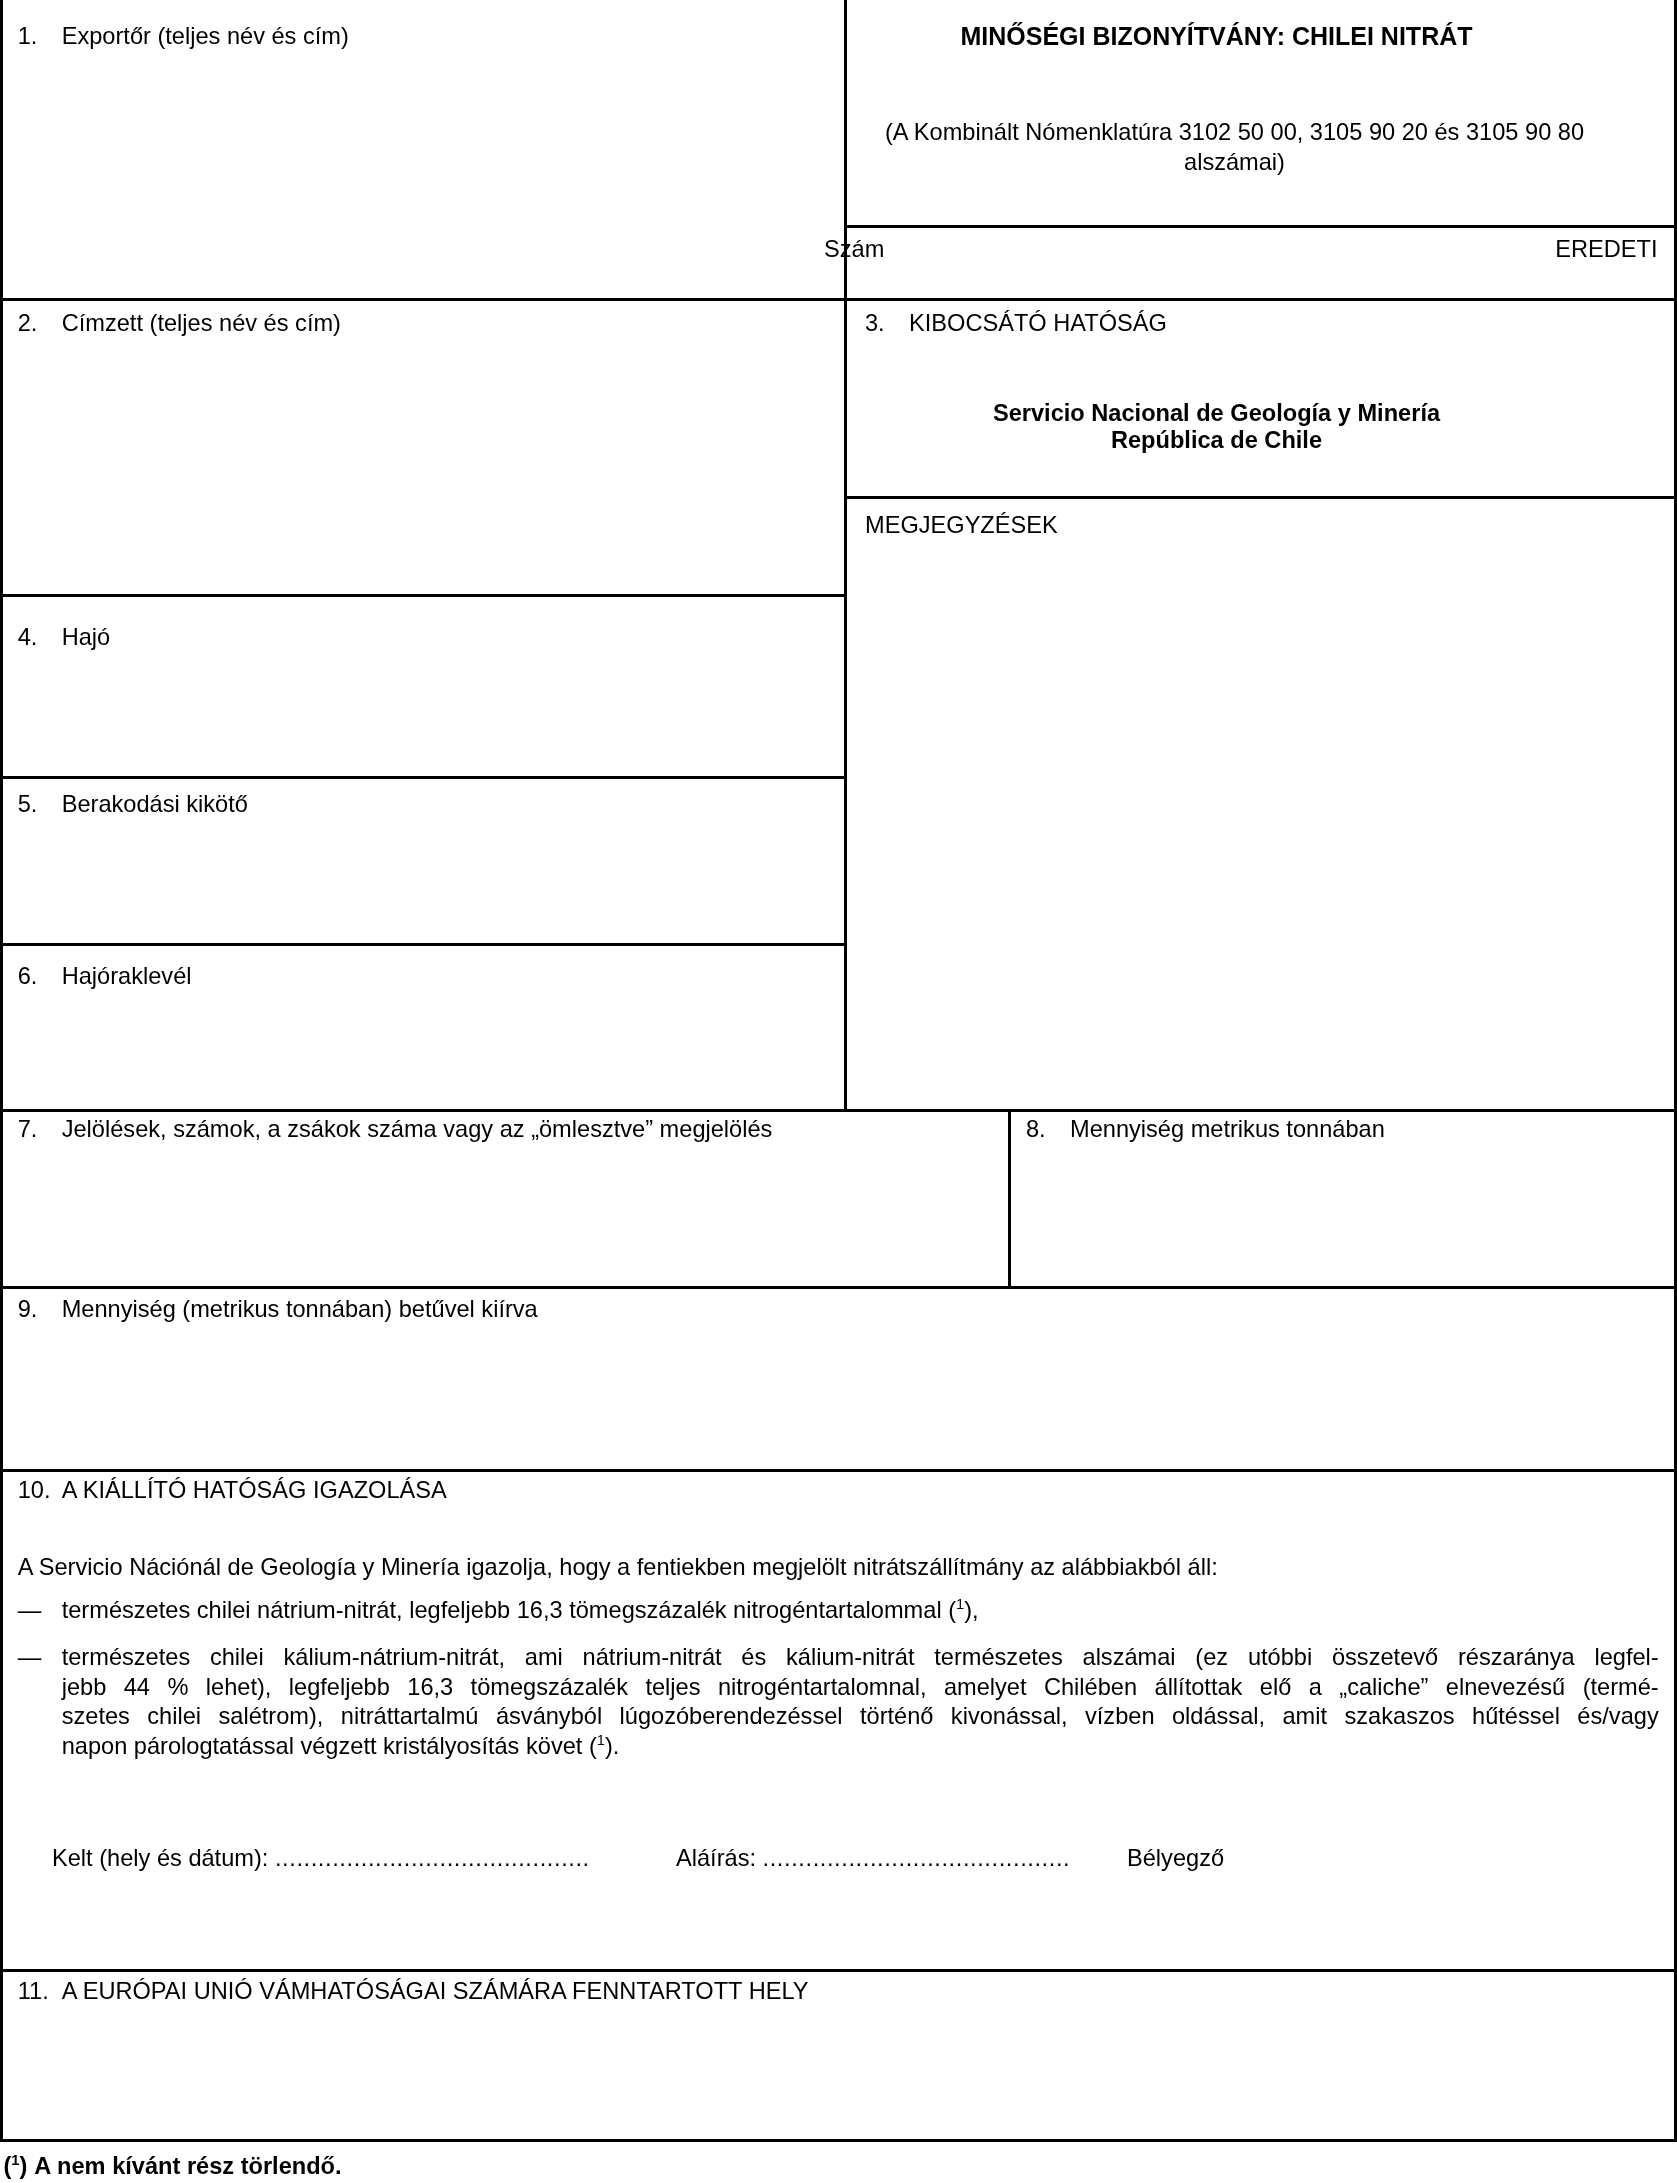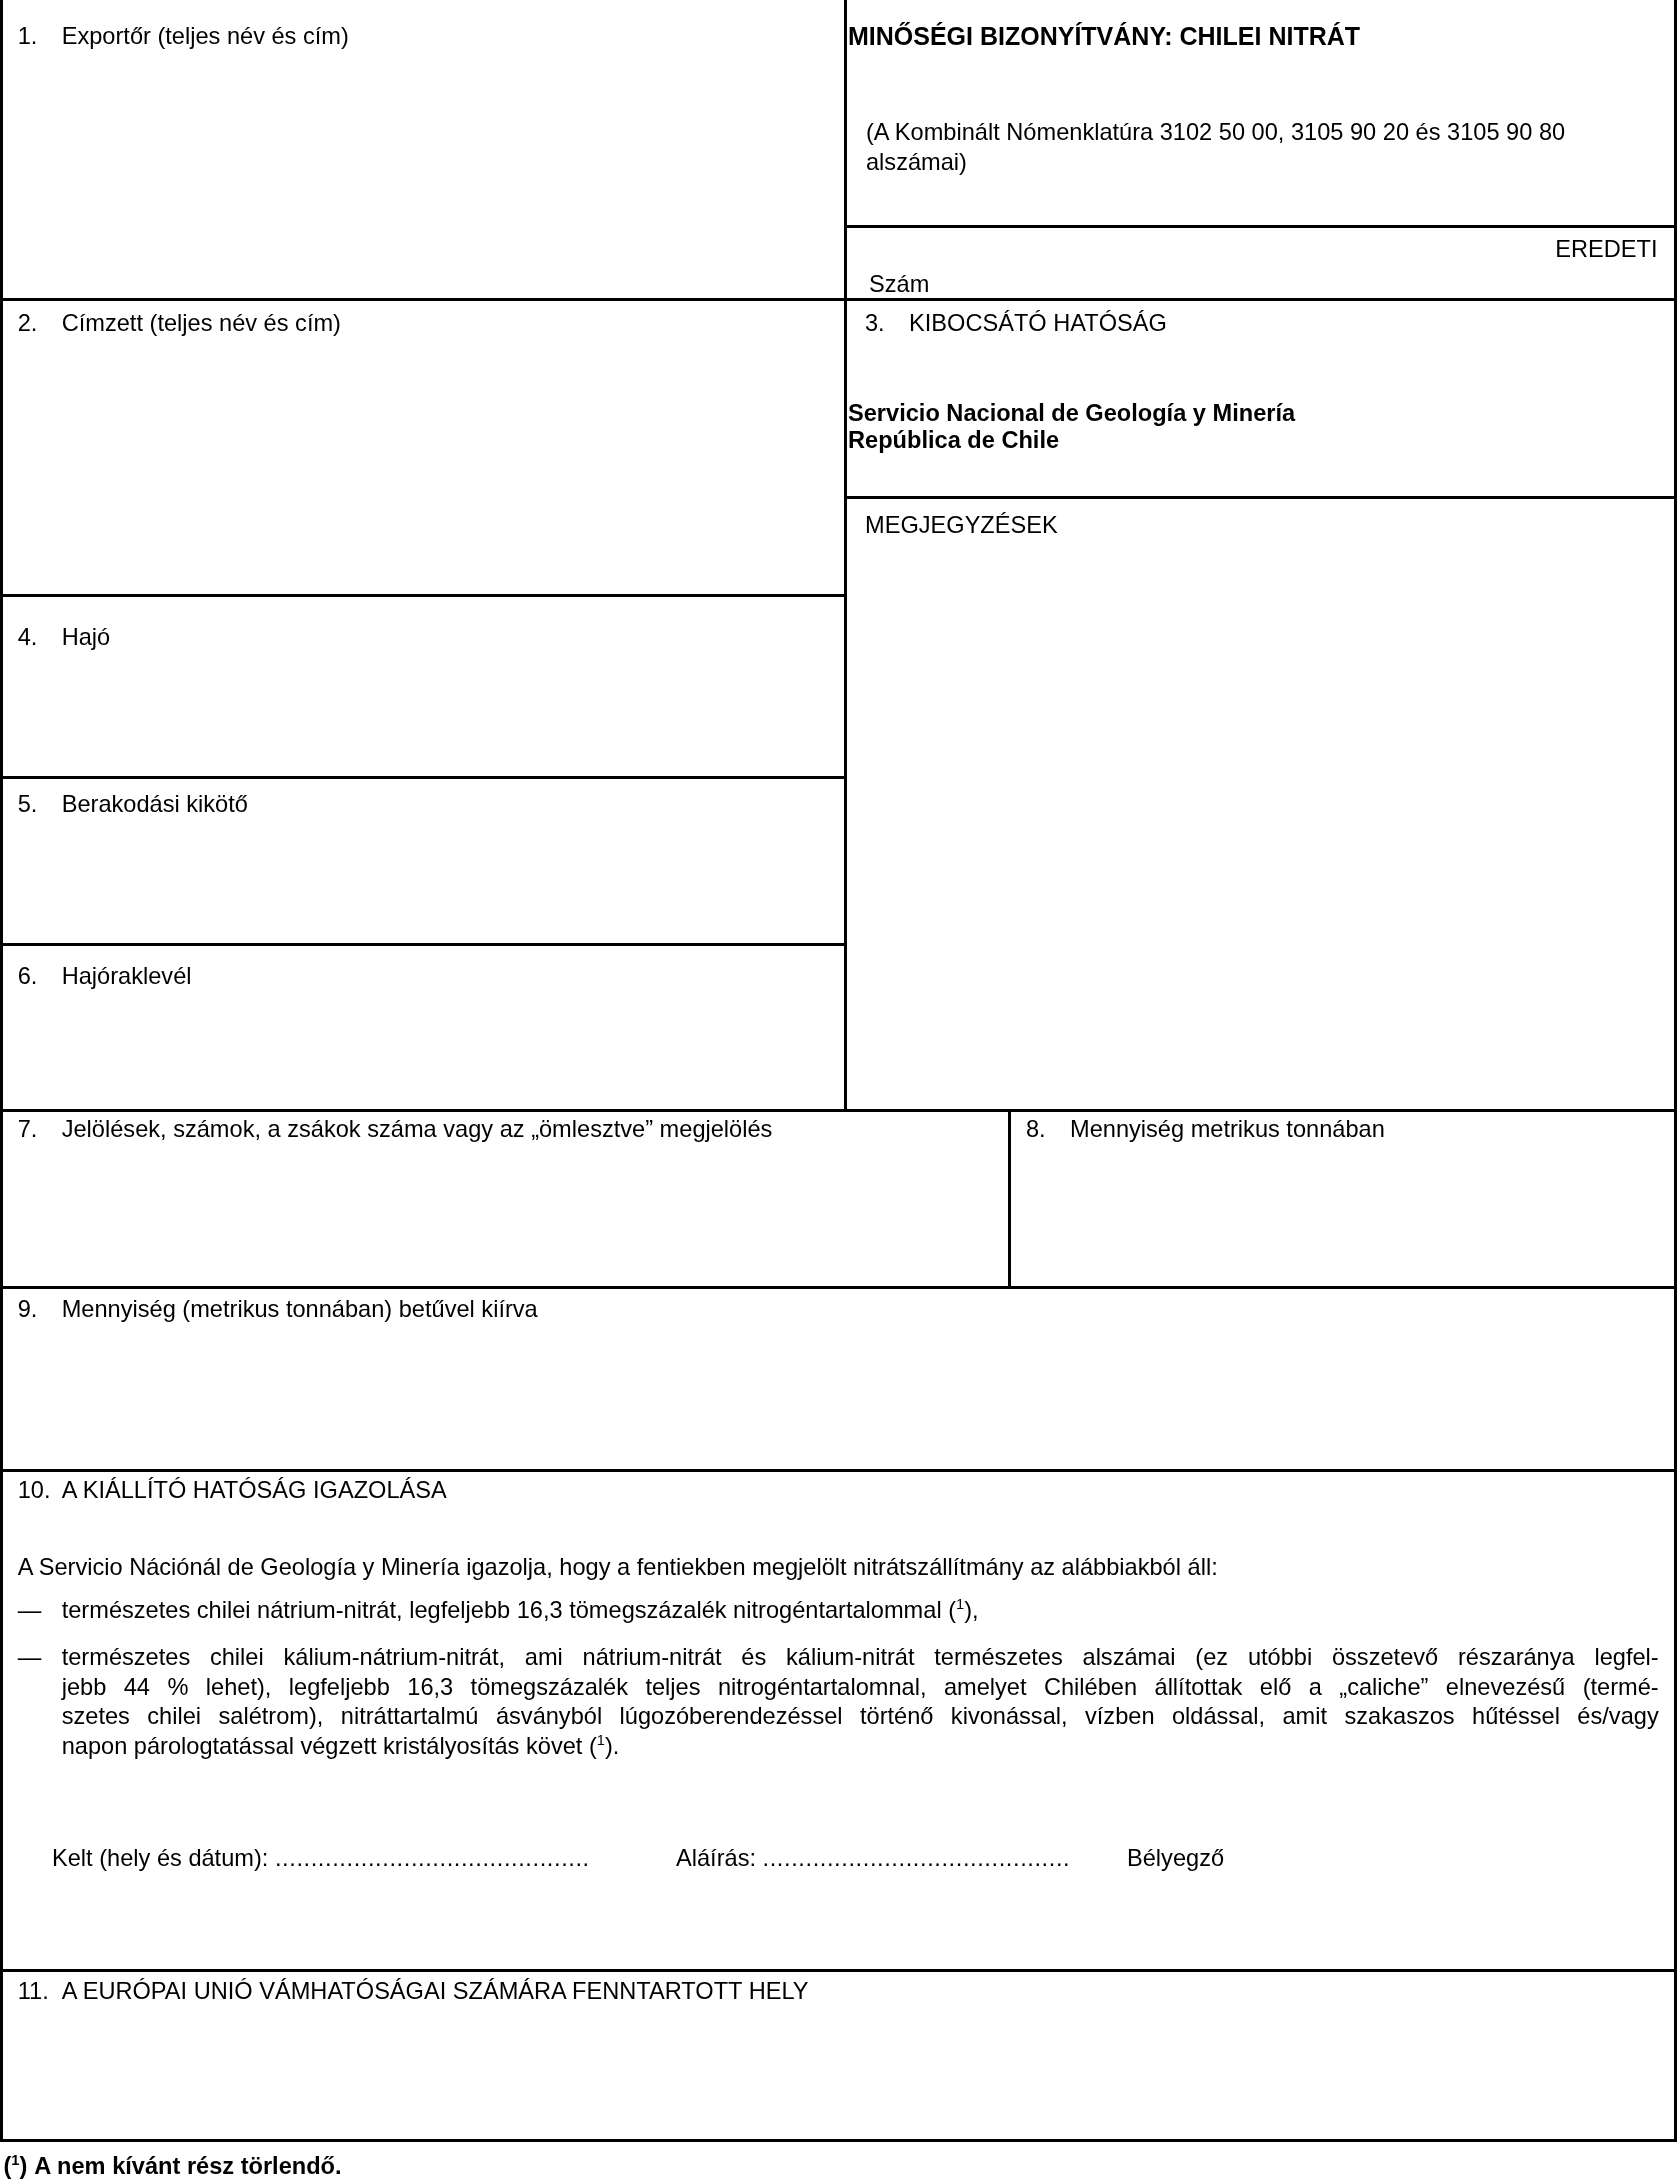--- a/index.html
+++ b/index.html
@@ -7,21 +7,21 @@
     position:relative; width:1677px; height:2183px; background:#ffffff;
     font-family:"Liberation Sans","DejaVu Sans",sans-serif;
     color:#000; font-size:23.6px; line-height:28px; overflow:hidden;
   }
   .vl {position:absolute; width:2.9px; background:#000;}
   .hl {position:absolute; height:2.9px; background:#000;}
   .lbl {position:absolute; white-space:nowrap;}
   .numlbl {display:flex;}
   .numlbl .num {flex:0 0 44px; width:44px;}
   .bold {font-weight:bold;}
-  .rc-center {position:absolute; left:848px; width:827px; }
+  .rc-center {position:absolute; left:803px; width:827px; text-align:center;}
   sup {font-size:62%; line-height:0; vertical-align:super;}
   .bullet {position:absolute; left:17.7px; display:flex;}
   .bullet .dash {flex:0 0 44px; width:44px;}
   .bullet .bl {width:1597px; line-height:29.5px;}
   .just {text-align:justify; text-align-last:justify;}
   .fill {position:absolute; background:transparent;}
   .dots {letter-spacing:0.6px;}
 </style>
 </head>
 <body>
@@ -49,21 +49,21 @@
     <span class="num">1.</span>
     <span>Exportőr (teljes név és cím)</span>
   </div>
   <div class="fill" style="left:2.9px;top:56px;width:841px;height:239px;"></div>
 
   <div class="rc-center bold" style="top:22.4px;font-size:25px;">MINŐSÉGI BIZONYÍTVÁNY: CHILEI NITRÁT</div>
   <div class="rc-center" style="top:118px;line-height:29.5px;padding-left:18px;">
     <div>(A Kombinált Nómenklatúra 3102 50 00, 3105 90 20 és 3105 90 80</div>
     <div>alszámai)</div>
   </div>
-  <div class="lbl" style="left:869px;top:235px;margin-top:35px;">Szám</div>
+  <div class="lbl" style="left:824px;top:235px;">Szám</div>
   <div class="fill" style="left:932px;top:233px;width:531px;height:35px;"></div>
   <div class="lbl" style="right:19.5px;top:235px;">EREDETI</div>
 
   <div class="lbl numlbl" style="left:17.7px;top:309px;">
     <span class="num">2.</span>
     <span>Címzett (teljes név és cím)</span>
   </div>
   <div class="fill" style="left:2.9px;top:348px;width:841px;height:242px;"></div>
 
   <div class="lbl numlbl" style="left:865px;top:309px;">

